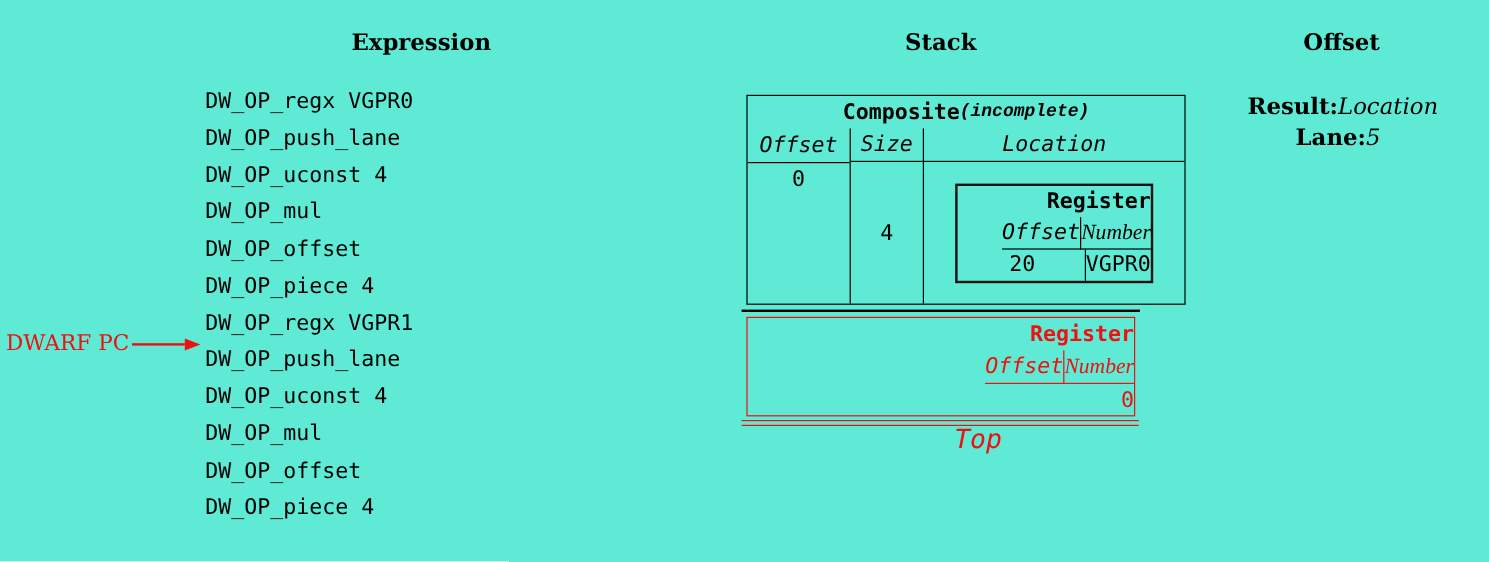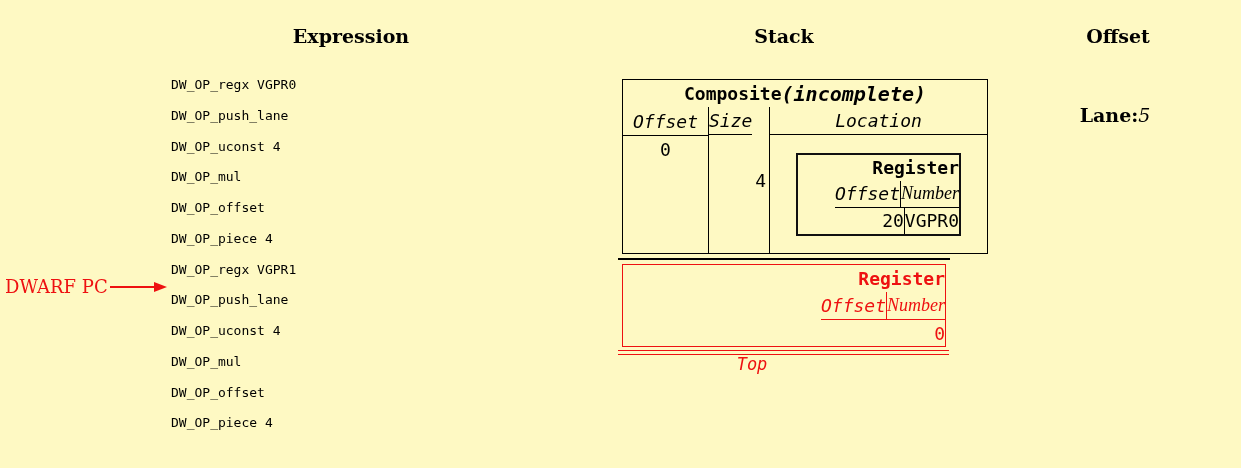--- a/index.html
+++ b/index.html
@@ -2,41 +2,41 @@
 <html style="--red: #ee1111; --ink: #000000;"><head>
 <meta charset="utf-8">
 <style>
   :root { --red: #ee1111; --ink: #000000; }
   * { margin: 0; padding: 0; box-sizing: border-box; }
   html, body { background: #ffffff; }
   #canvas {
     position: relative;
     width: 1241px;
     height: 468px;
-    background: #fef9c3;
+    background: #5eead4;
     font-family: "DejaVu Sans Mono", monospace;
     color: var(--ink);
     overflow: hidden;
     padding-left: 45px;
   }
   .col-header {
     position: absolute;
     top: 25px;
     transform: translateX(-50%);
     font-family: "DejaVu Serif", serif;
     font-weight: bold;
     font-size: 19px;
     white-space: nowrap;
   }
   
   .expr-list { position: absolute; left: 171px; top: 70px; }
   .expr-row {
     height: 30.75px;
     line-height: 30.75px;
-    font-size: 13px;
+    font-size: 18px;
     white-space: pre;
   }
   .pc-note {
     position: absolute;
     left: 5px;
     top: 277px;
     height: 20px;
     display: flex;
     align-items: center;
     color: var(--red);
@@ -58,43 +58,43 @@
   .cell { display: flex; align-items: center; justify-content: center; }
 
   .composite {
     position: absolute; left: 622px; top: 79px;
     width: 366px; height: 175px;
     border: 1.5px solid var(--ink);
     display: flex; flex-direction: column;
     font-size: 18px;
   }
   .comp-title { height: 27px; display: flex; align-items: center; justify-content: center; }
-  .comp-subtitle { font-style: italic; font-size: 20px; font-weight: bold; }
+  .comp-subtitle { font-style: italic; font-size: 15px; font-weight: bold; font-family: Liberation Mono, monospace; }
   .comp-body { flex: 1; display: flex; }
   .offset-col { width: 85px; display: flex; flex-direction: column; }
   .offset-hdr { height: 29px; border-bottom: 1.5px solid var(--ink); font-style: italic; }
   .offset-val { height: 27px; }
   .parts-col { flex: 1; border-left: 1.5px solid var(--ink); display: flex; flex-direction: column; }
   .parts-hdr { height: 28px; font-style: italic; }
   .parts-body { flex: 1; display: flex; }
-  .size-col { width: 60px; display: flex; }
+  .size-col { width: 60px; display: flex; flex-direction: column; }
   .size-hdr { height: 28px; border-bottom: 1.5px solid var(--ink); font-style: italic; }
   .size-val { flex: 1; }
   .loc-col { flex: 1; border-left: 1.5px solid var(--ink); display: flex; flex-direction: column; }
   .loc-hdr { height: 28px; border-bottom: 1.5px solid var(--ink); font-style: italic; }
   .loc-body { flex: 1; display: flex; align-items: center; justify-content: center; padding: 3px; }
 
   .reg-table { display: flex; flex-direction: column; font-size: 18px; align-items: flex-end; }
   .reg-nested { width: 165px; height: 83px; border: 2.5px solid #111111; }
   .reg-title { height: 26px; font-weight: bold; display: flex; align-items: center; justify-content: center; }
   .reg-hdrs { display: flex; height: 27px; }
   .reg-hdrs .cell { flex: 1; font-style: italic; border-bottom: 1.5px solid currentColor; }
   .reg-hdrs .cell + .cell { border-left: 1.5px solid currentColor; font-family: Liberation Serif, serif; }
   .reg-vals { display: flex; flex: 1; }
-  .reg-vals .cell { flex: 1; }
+  .reg-vals .cell { flex: 1; margin-left: 41px; }
   .reg-vals .cell + .cell { border-left: 1.5px solid currentColor; }
 
   .stack-sep {
     position: absolute; left: 618px; top: 258px;
     width: 332px; height: 0;
     border-top: 2px solid var(--ink);
   }
   .stack-top-entry {
     position: absolute; left: 622px; top: 264px;
     width: 324px; height: 83px;
@@ -103,25 +103,25 @@
   }
   .stack-top-entry .reg-title { height: 27px; }
   .stack-top-entry .reg-hdrs { height: 28px; }
   .top-double-line {
     position: absolute; left: 618px; top: 350px;
     width: 331px; height: 5px;
     border-top: 1.5px solid var(--red);
     border-bottom: 1.5px solid var(--red);
   }
   .top-label {
-    position: absolute; left: 752px; top: 354px;
+    position: absolute; left: 815px; top: 354px;
     transform: translateX(-50%);
     color: var(--red);
     font-style: italic;
-    font-size: 17px;
+    font-size: 22px;
   }
   
   .ctx-line {
     position: absolute;
     transform: translateX(-50%);
     font-family: "DejaVu Serif", serif;
     font-size: 19px;
     white-space: nowrap;
   }
   .ctx-line .lbl { font-weight: bold; }
@@ -206,17 +206,20 @@
       <div class="cell">Number</div>
     </div>
     <div class="reg-vals">
       <div class="cell">0</div>
     </div>
   </div>
 
   <div class="top-double-line"></div>
   <div class="top-label">Top</div>
 
+  <div class="ctx-line ctx-result">
+    <span class="lbl">Result:</span><span class="val">Location</span>
+  </div>
   <div class="ctx-line ctx-lane">
     <span class="lbl">Lane:</span><span class="val">5</span>
   </div>
 
 </div>
 
 </body></html>

